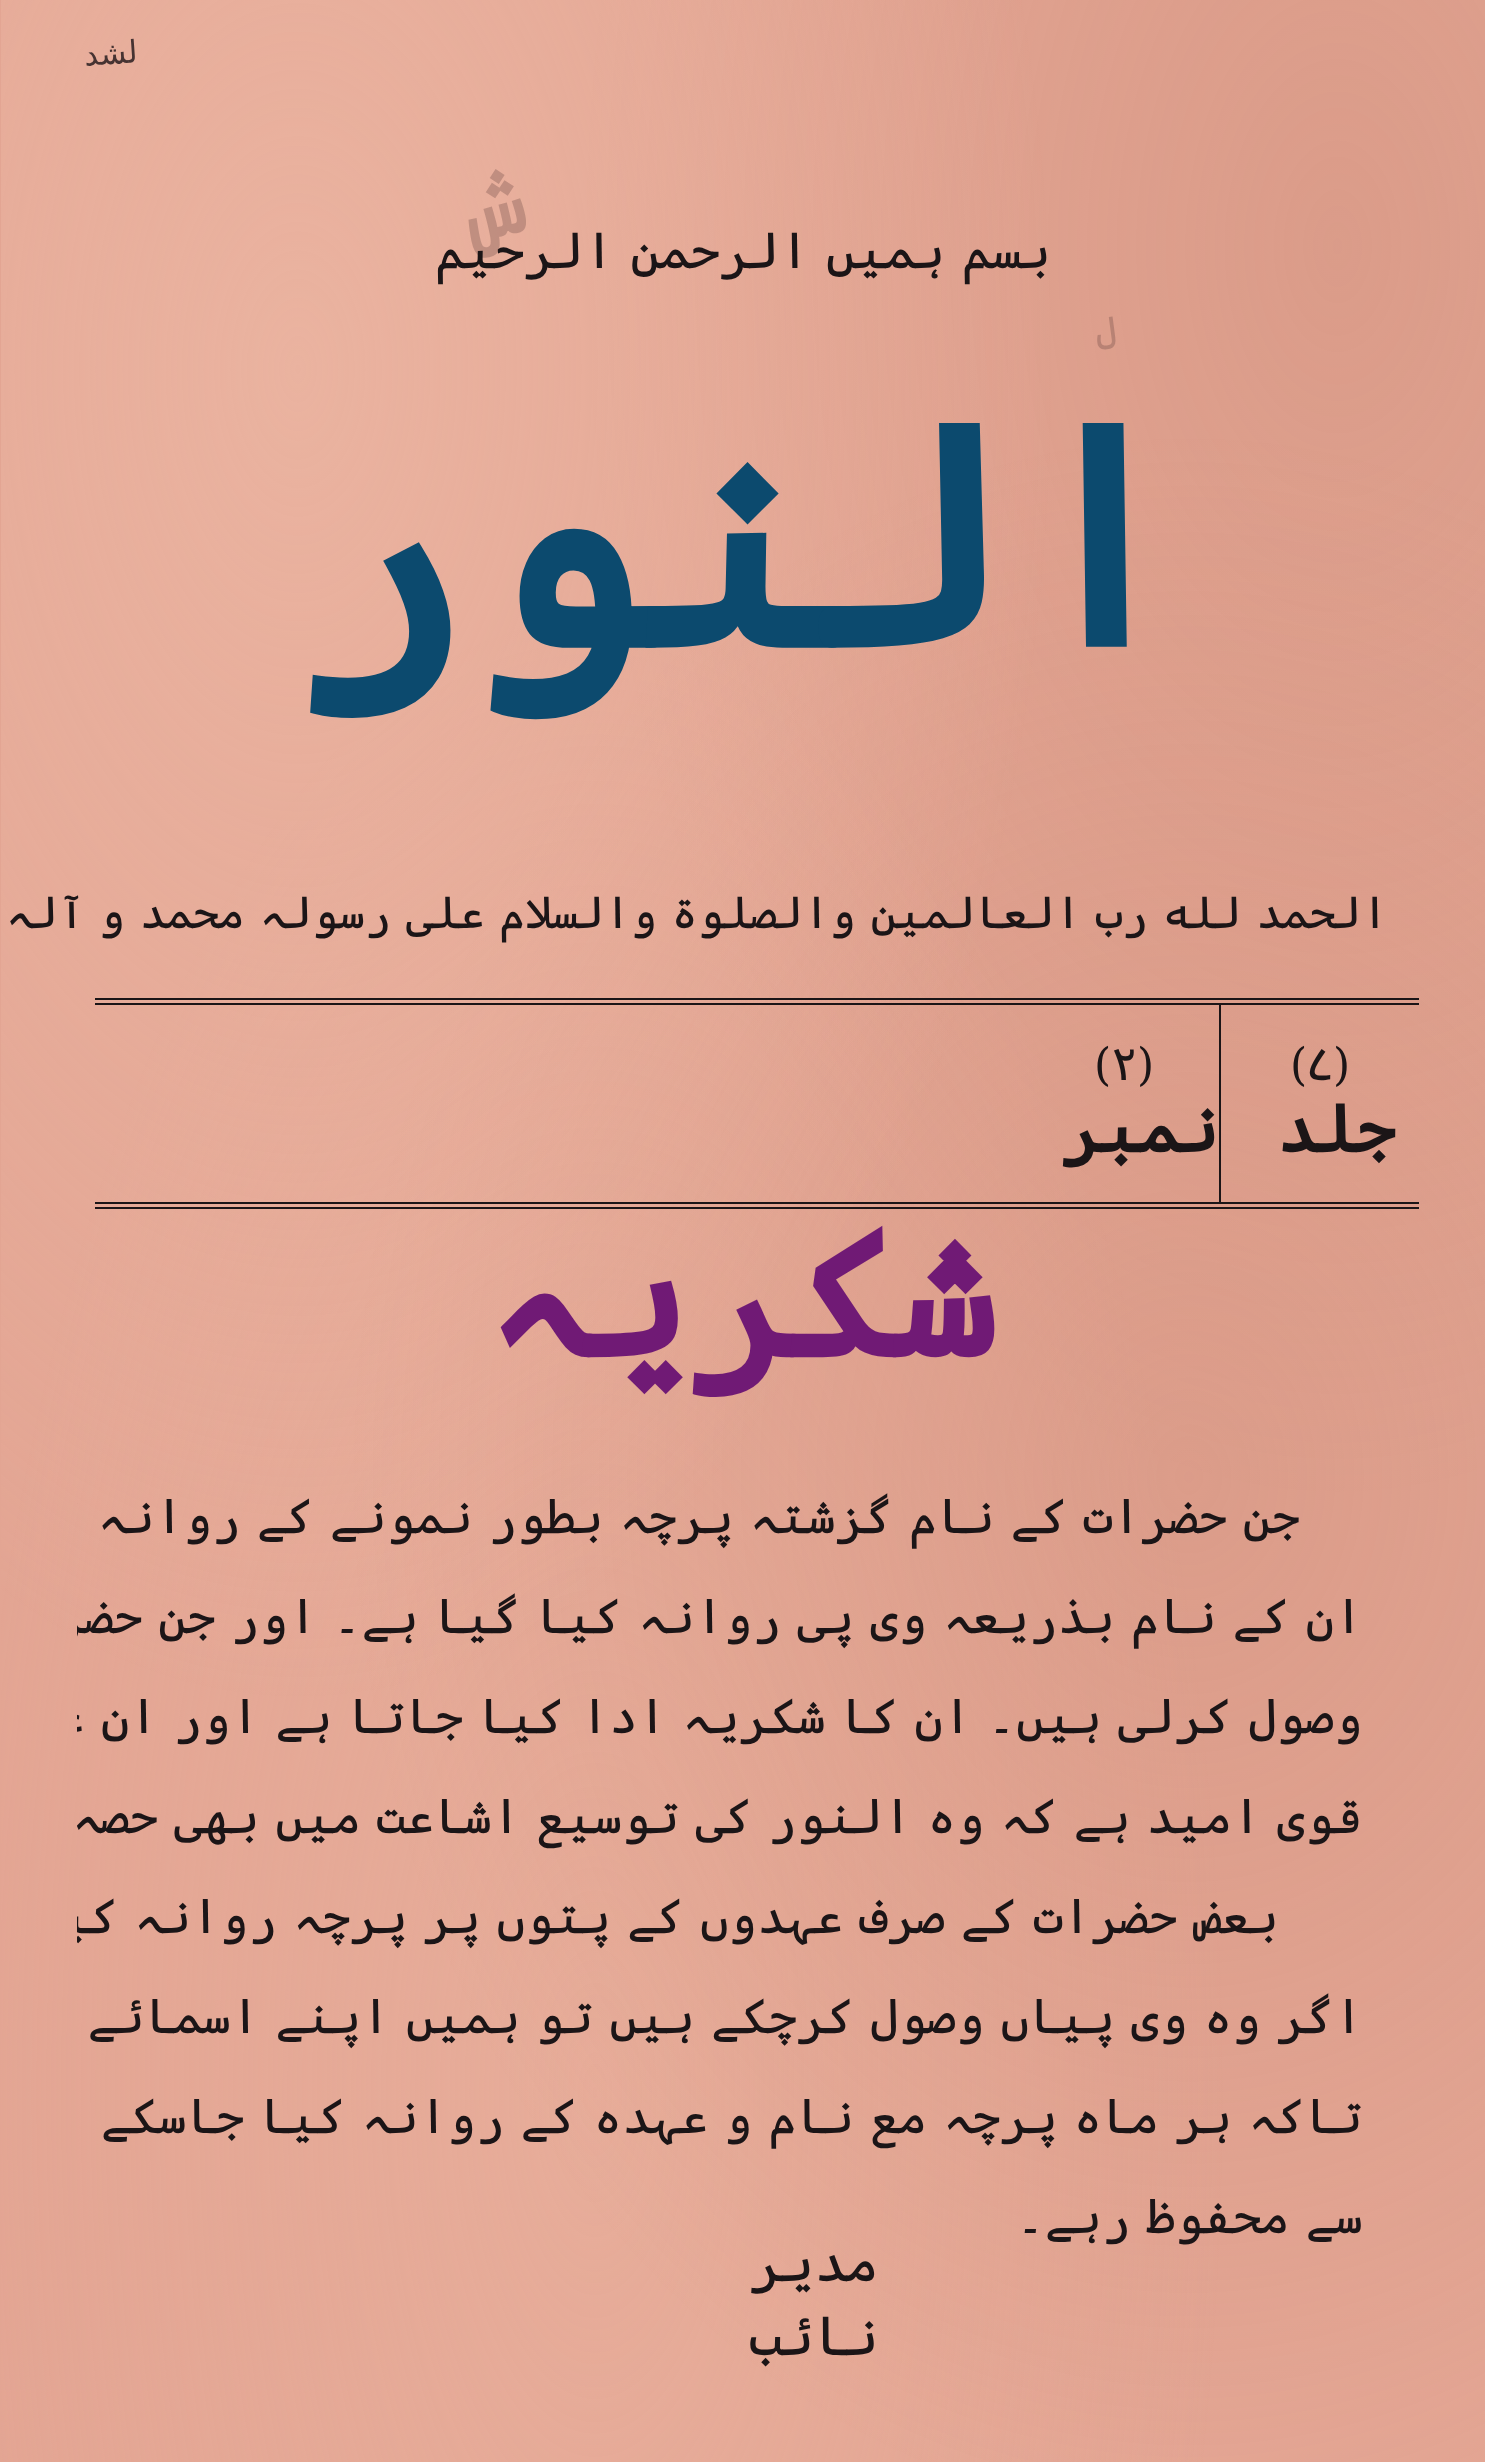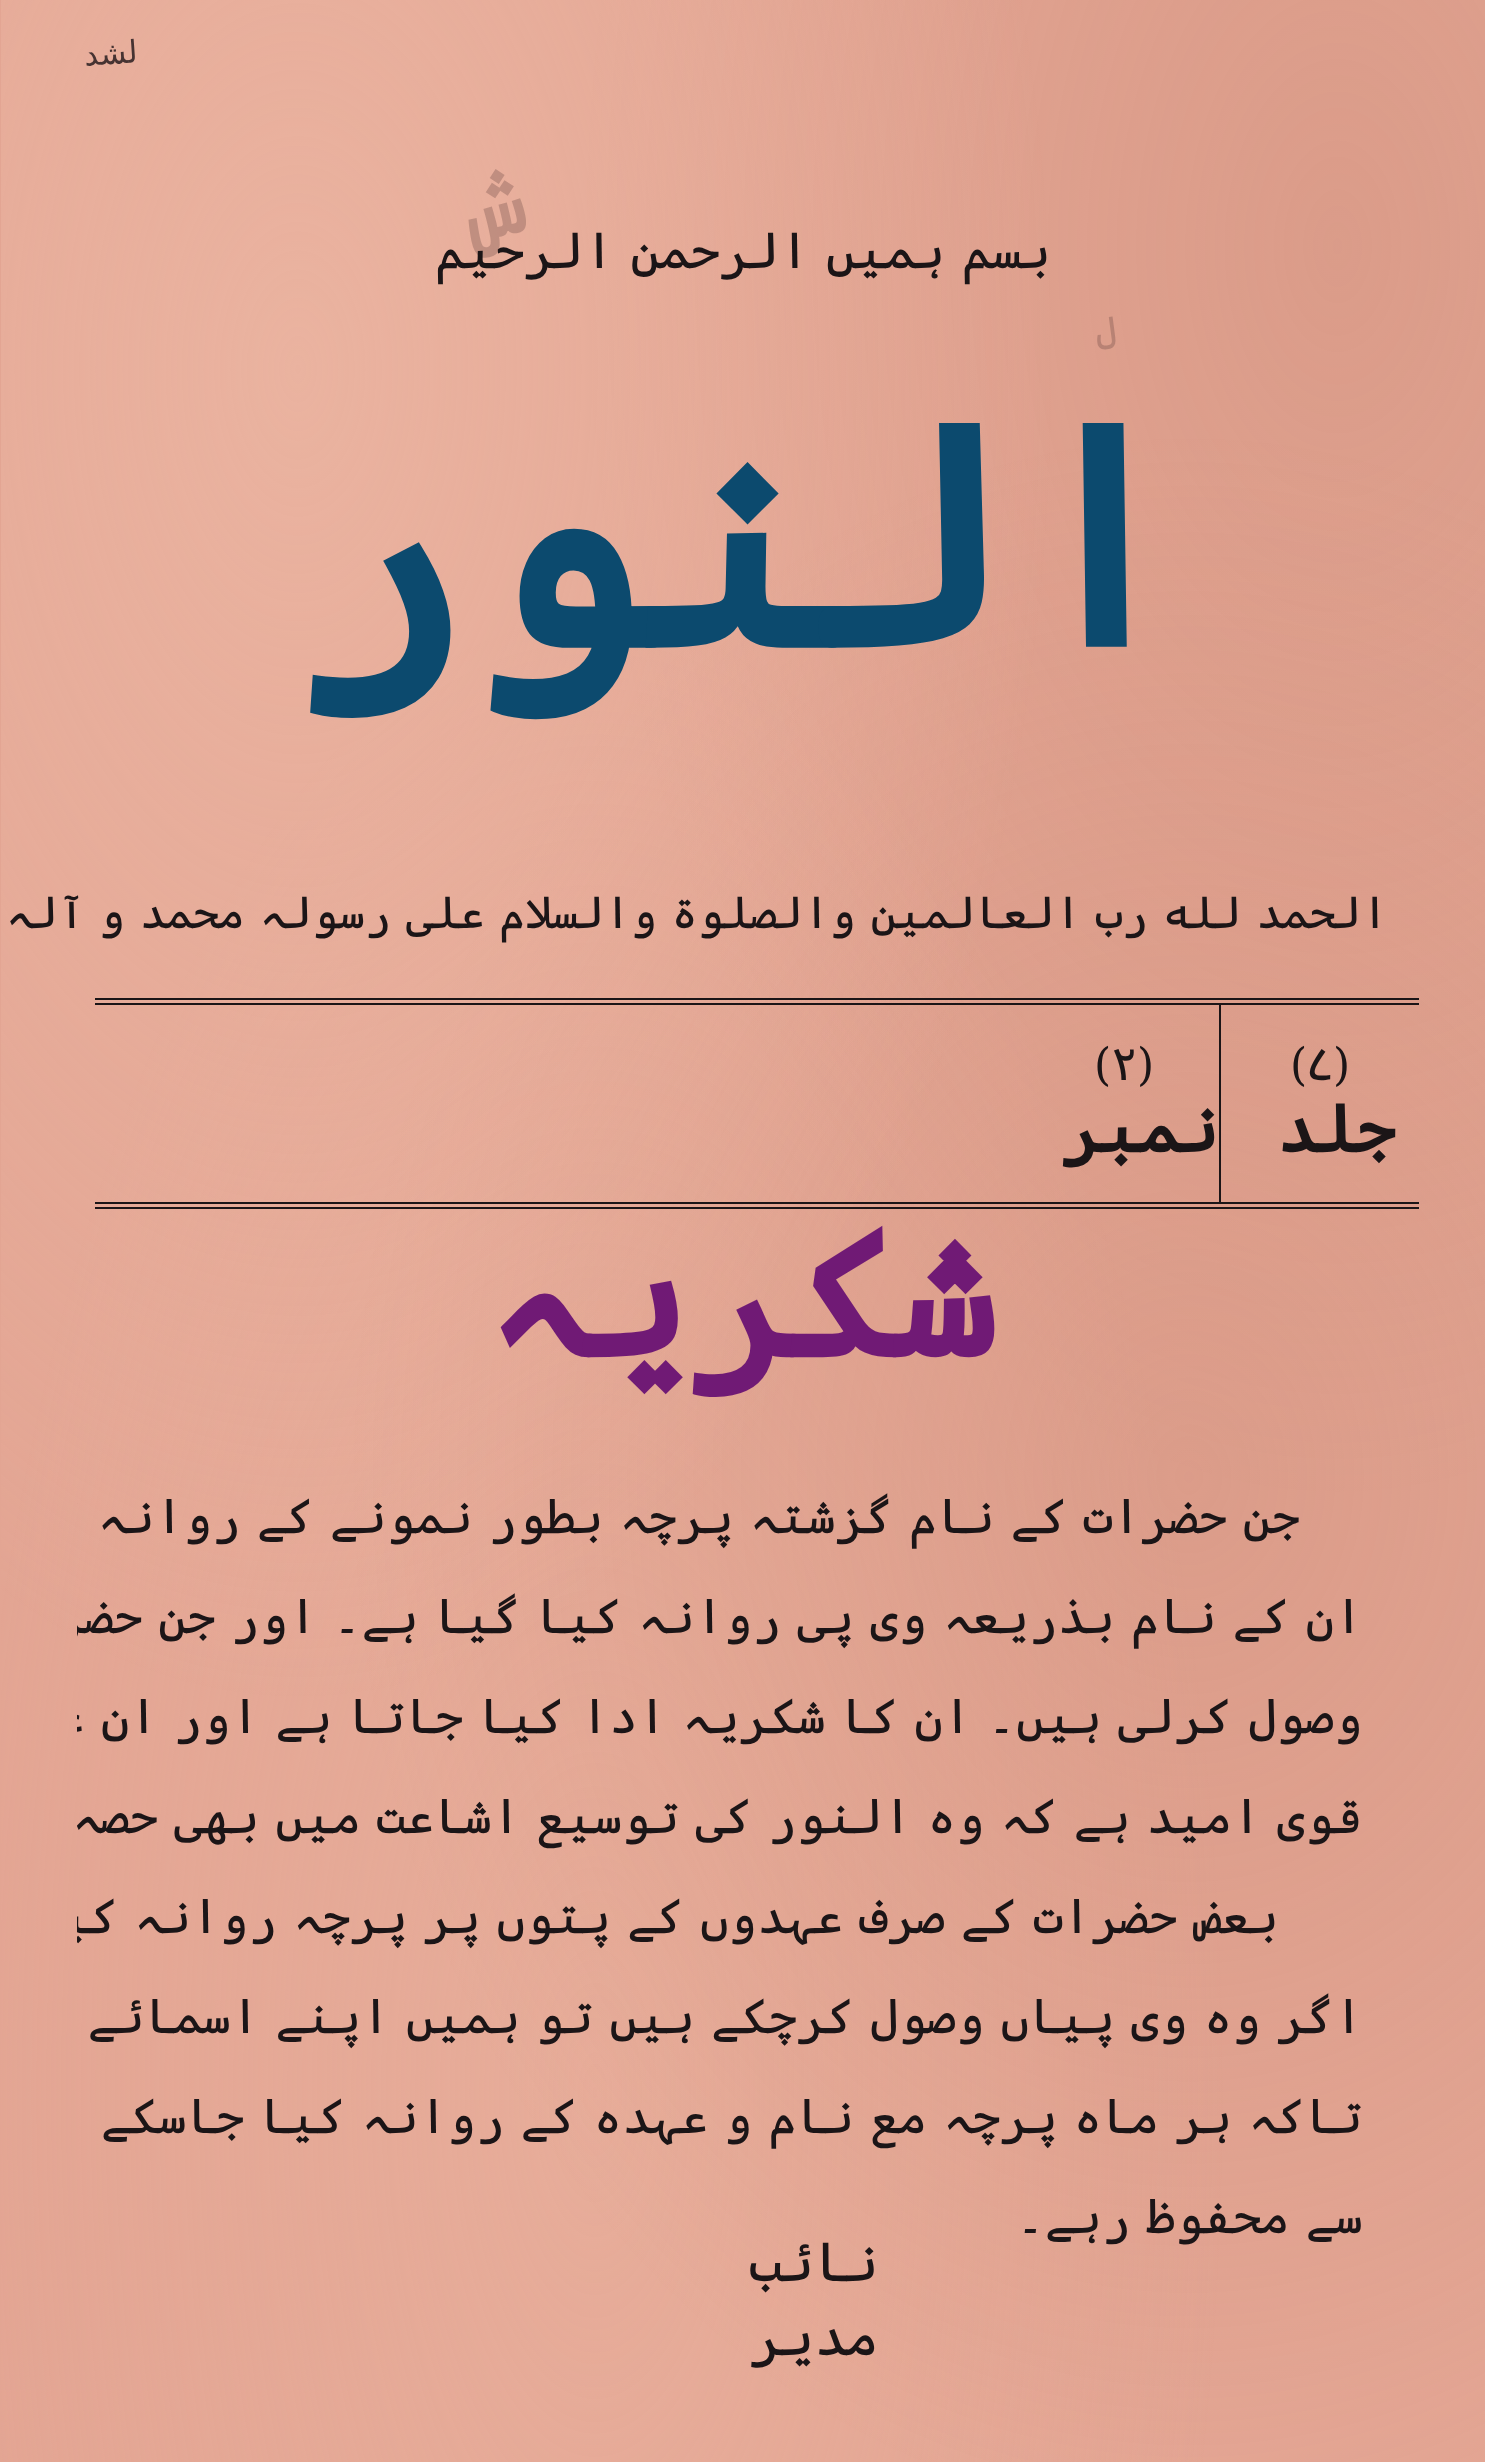--- a/index.html
+++ b/index.html
@@ -202,18 +202,18 @@
     <span class="notice-line">ان کے نام بذریعہ وی پی روانہ کیا گیا ہے۔ اور جن حضرات نے وی پیاں</span>
     <span class="notice-line">وصول کرلی ہیں۔ ان کا شکریہ ادا کیا جاتا ہے اور ان علم دوست حضرات سے</span>
     <span class="notice-line">قوی امید ہے کہ وہ النور کی توسیع اشاعت میں بھی حصہ لیتے رہیں گے۔</span>
     <span class="notice-line indent">بعض حضرات کے صرف عہدوں کے پتوں پر پرچہ روانہ کیا گیا تھا</span>
     <span class="notice-line">اگر وہ وی پیاں وصول کرچکے ہیں تو ہمیں اپنے اسمائے گرامی سے ضرور مطلع فرمائیں</span>
     <span class="notice-line">تاکہ ہر ماہ پرچہ مع نام و عہدہ کے روانہ کیا جاسکے اور اغیار کی دست برد</span>
     <span class="notice-line">سے محفوظ رہے۔</span>
   </div>
 
   <div class="signature">
+    <span>مدیر</span>
     <span>نائب</span>
-    <span>مدیر</span>
   </div>
 
 </div>
 
 
 </body></html>

